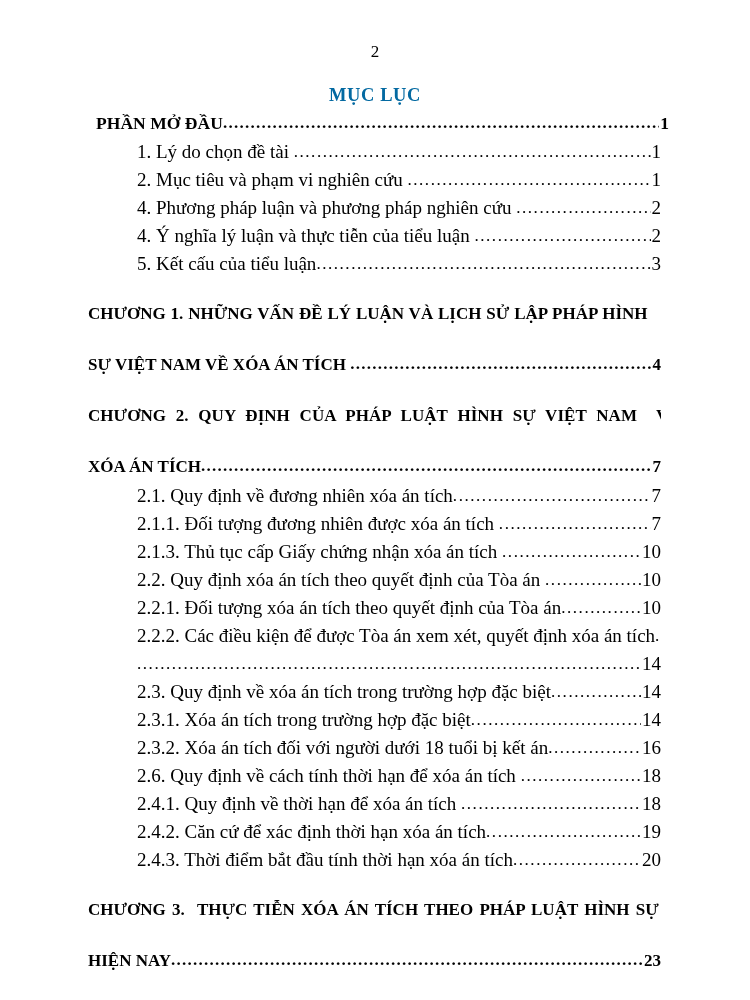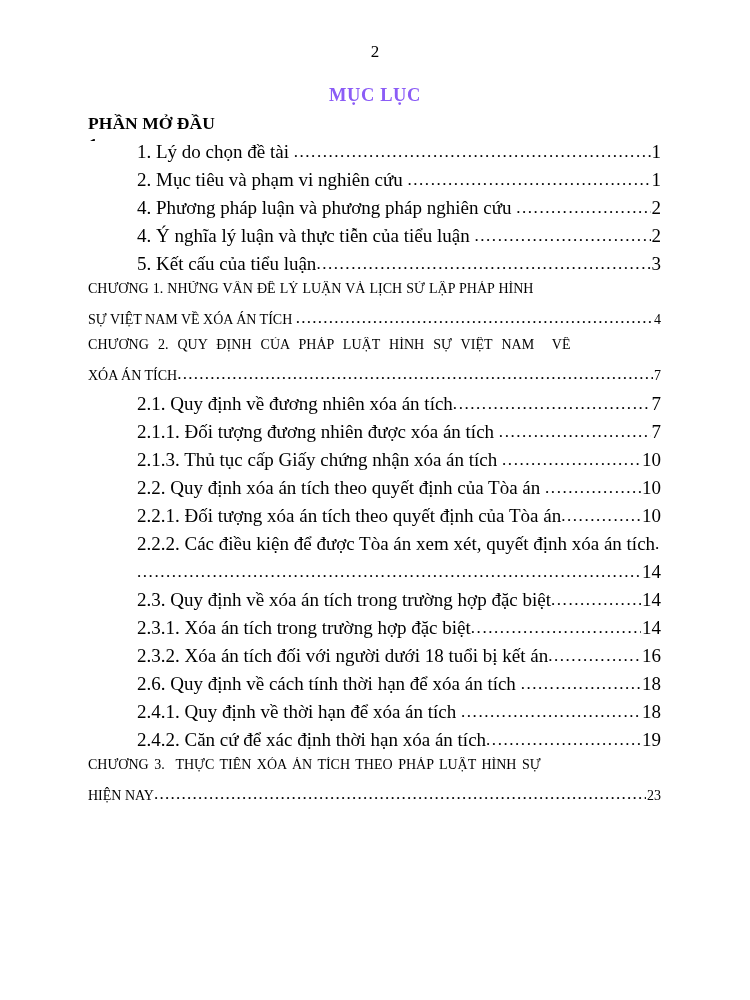--- a/index.html
+++ b/index.html
@@ -94,43 +94,43 @@
     flex: 0 0 auto;
     text-align: right;
     padding-left: 1px;
   }
 
   
   .lvl1 {
     font-weight: bold;
     font-size: 17.5px;
     letter-spacing: 0.05px;
-    margin-left: 0;
-    flex-direction: column;
+    margin-left: 8px;
   }
   .lvl1 .leader::after { letter-spacing: 1.25px; font-size: 17px; }
 
   
   .lvl2 {
     font-weight: normal;
     font-size: 19px;
     margin-left: 49px;
     width: calc(100% - 49px);
   }
 
   
   .chapline {
     position: relative;
     height: 28px;
-    font-weight: normal;
-    font-size: 14px;
+    font-weight: bold;
+    font-size: 17px;
     white-space: nowrap;
     display: flex;
     align-items: baseline;
     overflow: hidden;
+    margin-top: 23px;
   }
   .chapline .chaptext {
     flex: 0 0 auto;
     white-space: pre;
   }
   .chapline.justify {
     display: block;
   }
   .chapline.justify .chaptext {
     display: block;
@@ -161,21 +161,21 @@
     padding-left: 1px;
   }
 </style>
 </head>
 <body style="background: rgb(255, 255, 255); color: rgb(0, 0, 0);">
 
 <div class="page">
 
   <div class="folio">2</div>
 
-  <div class="toc-title" style="color: #8b5cf6;">MỤC LỤC</div>
+  <div class="toc-title" style="color: #0369a1;">MỤC LỤC</div>
 
   <div class="toc-body">
 
     <div class="toc-line lvl1">
       <span class="label">PHẦN MỞ ĐẦU</span>
       <span class="leader"></span>
       <span class="pageno">1</span>
     </div>
 
     <div class="toc-line lvl2">
@@ -283,20 +283,25 @@
     <div class="toc-line lvl2">
       <span class="label">2.4.1. Quy định về thời hạn để xóa án tích </span>
       <span class="leader"></span>
       <span class="pageno">18</span>
     </div>
     <div class="toc-line lvl2">
       <span class="label">2.4.2. Căn cứ để xác định thời hạn xóa án tích</span>
       <span class="leader"></span>
       <span class="pageno">19</span>
     </div>
+    <div class="toc-line lvl2">
+      <span class="label">2.4.3. Thời điểm bắt đầu tính thời hạn xóa án tích</span>
+      <span class="leader"></span>
+      <span class="pageno">20</span>
+    </div>
 
     <div class="chapline justify">
       <span class="chaptext jfit-3">CHƯƠNG 3.  THỰC TIỄN XÓA ÁN TÍCH THEO PHÁP LUẬT HÌNH SỰ</span>
     </div>
     <div class="chapline">
       <span class="chaptext">HIỆN NAY</span>
       <span class="leader"></span>
       <span class="pageno">23</span>
     </div>
 

